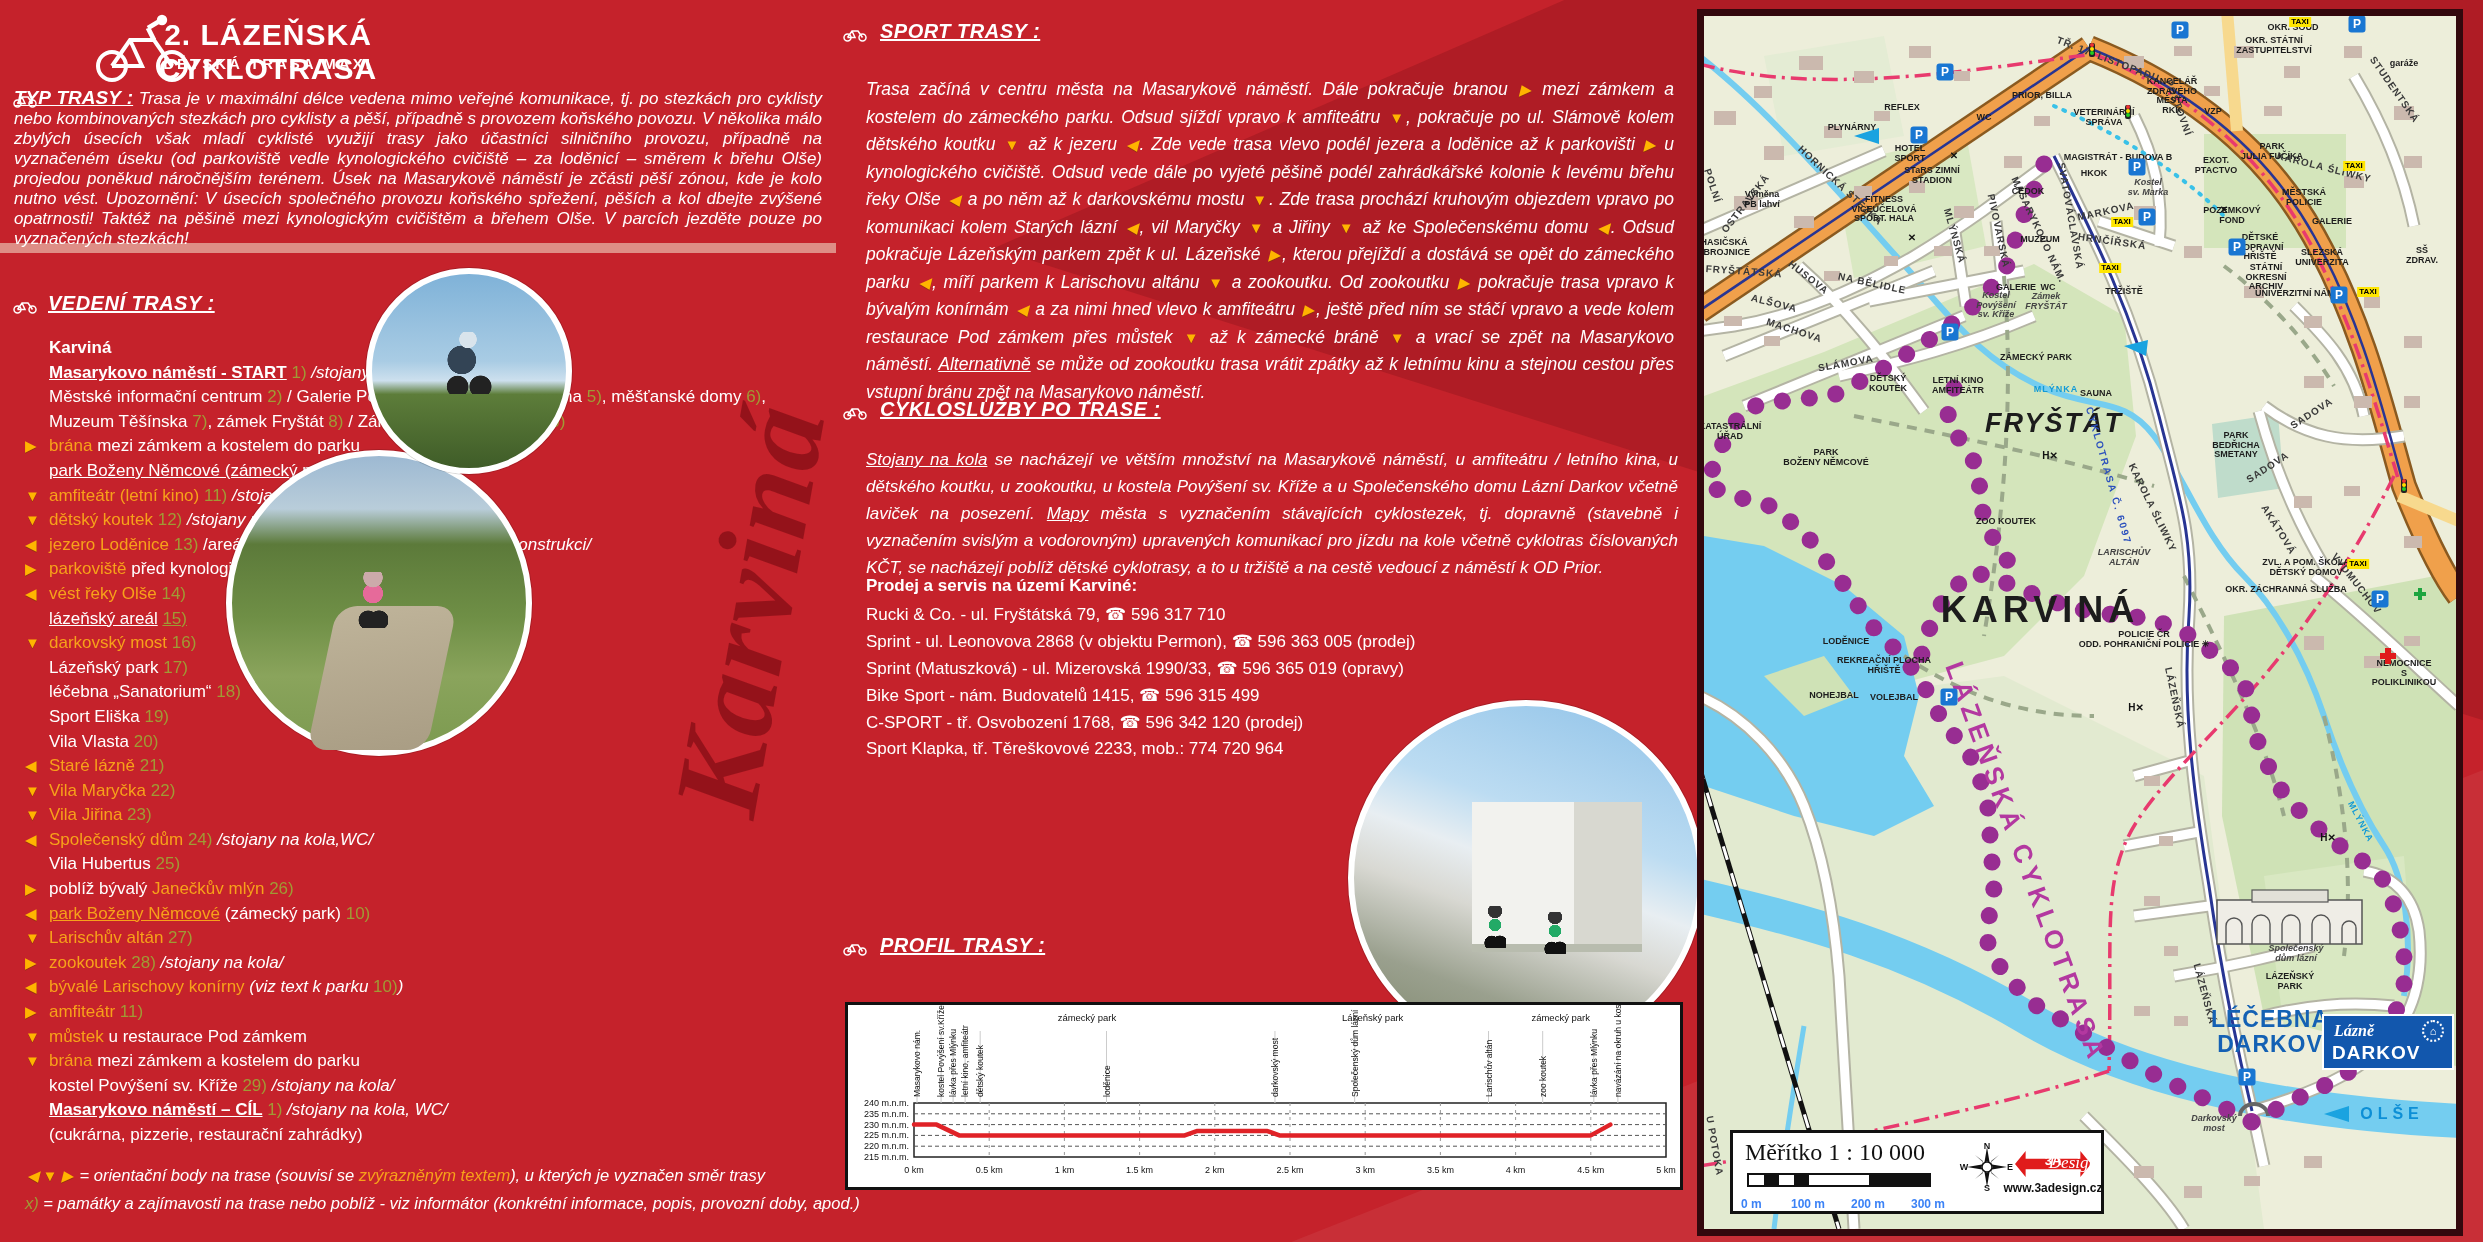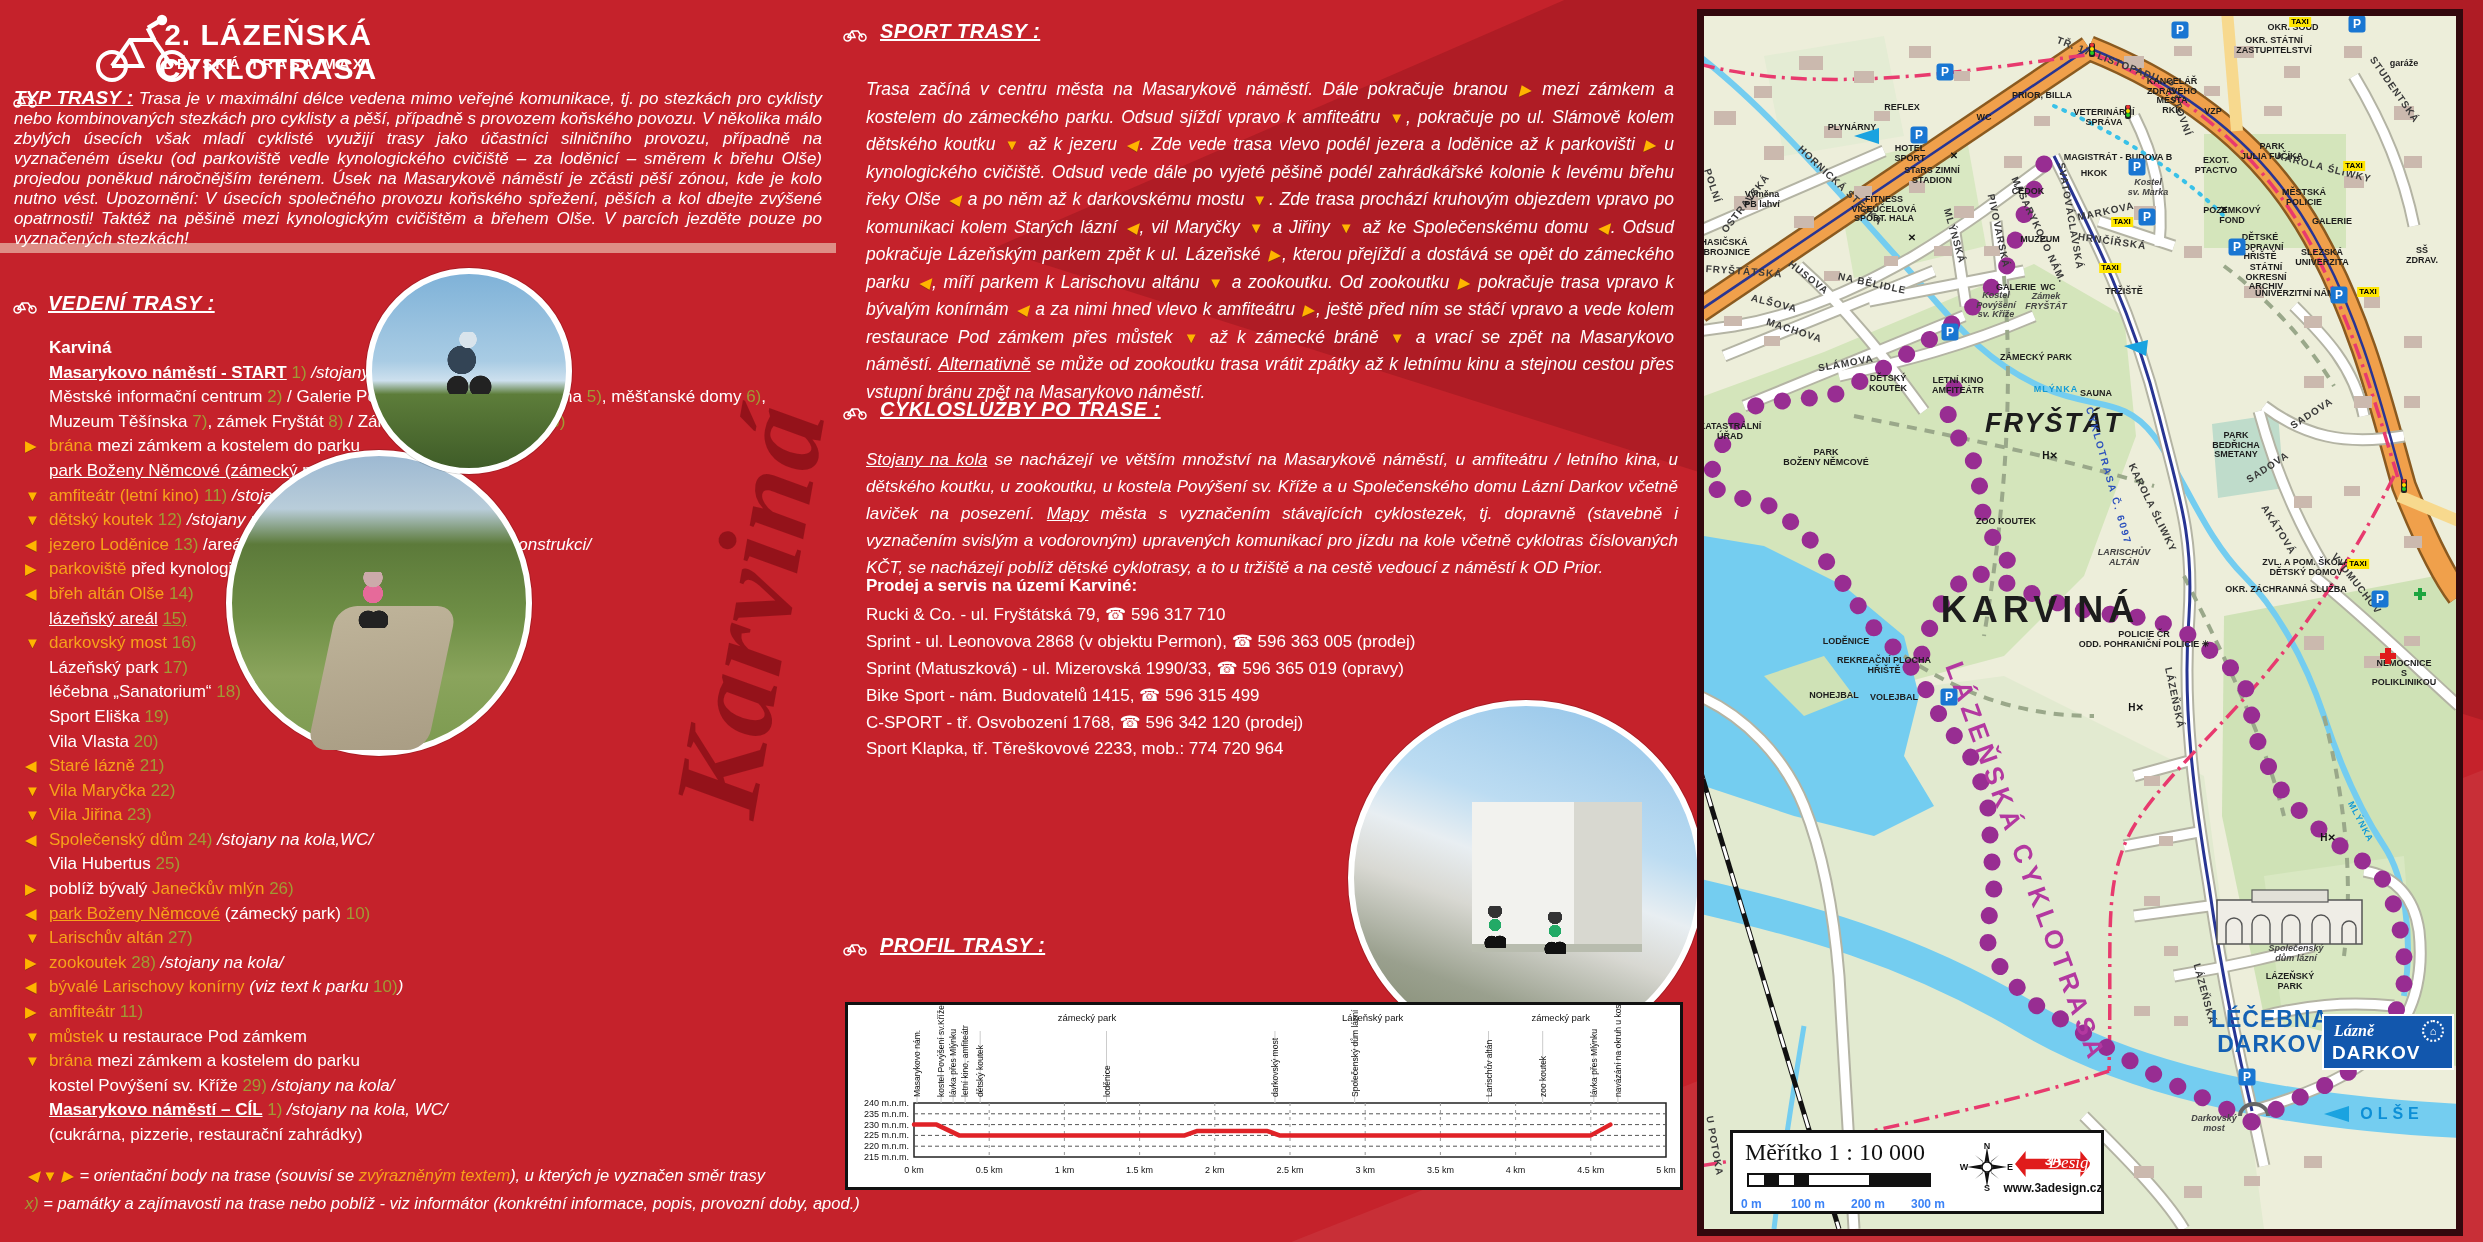--- a/index.html
+++ b/index.html
@@ -178,21 +178,21 @@
       <div class="r-item"><span class="arr"></span><span class="s-b">Karviná</span></div>
       <div class="r-item"><span class="arr"></span><span class="s-bu">Masarykovo náměstí - START</span><span class="s-n"> 1)</span><span class="s-i"> /stojany na kola, WC/</span></div>
       <div class="r-item"><span class="arr"></span><span class="s-p">Městské informační centrum </span><span class="s-n">2)</span><span class="s-p"> / Galerie Pod věží </span><span class="s-n">3)</span><span class="s-p">, radnice </span><span class="s-n">4)</span><span class="s-p">, kašna </span><span class="s-n">5)</span><span class="s-p">, měšťanské domy </span><span class="s-n">6)</span><span class="s-p">,</span></div>
       <div class="r-item"><span class="arr"></span><span class="s-p">Muzeum Těšínska </span><span class="s-n">7)</span><span class="s-p">, zámek Fryštát </span><span class="s-n">8)</span><span class="s-p"> / Zámecká galerie Chagall </span><span class="s-n">9)</span></div>
       <div class="r-item"><span class="arr">▶</span><span class="s-o">brána</span><span class="s-p"> mezi zámkem a kostelem do parku</span></div>
       <div class="r-item"><span class="arr"></span><span class="s-pu">park Boženy Němcové (zámecký park)</span><span class="s-n"> 10)</span></div>
       <div class="r-item"><span class="arr">▼</span><span class="s-o">amfiteátr (letní kino)</span><span class="s-n"> 11)</span><span class="s-i">  /stojany na kola, WC/</span></div>
       <div class="r-item"><span class="arr">▼</span><span class="s-o">dětský koutek</span><span class="s-n"> 12)</span><span class="s-i">  /stojany na kola, WC/</span></div>
       <div class="r-item"><span class="arr">◀</span><span class="s-o">jezero Loděnice</span><span class="s-n"> 13)</span><span class="s-p"> /areál Loděnice </span><span class="s-n">13)</span><span class="s-i"> /stojany,WC až po rekonstrukci/</span></div>
       <div class="r-item"><span class="arr">▶</span><span class="s-o">parkoviště</span><span class="s-p"> před kynologickým cvičištěm</span></div>
-      <div class="r-item"><span class="arr">◀</span><span class="s-o">břeh altán Olše</span><span class="s-n"> 14)</span></div>
+      <div class="r-item"><span class="arr">◀</span><span class="s-o">vést řeky Olše</span><span class="s-n"> 14)</span></div>
       <div class="r-item"><span class="arr"></span><span class="s-pu">lázeňský areál</span><span class="s-p"> </span><span class="s-nu">15)</span></div>
       <div class="r-item"><span class="arr">▼</span><span class="s-o">darkovský most</span><span class="s-n"> 16)</span></div>
       <div class="r-item"><span class="arr"></span><span class="s-p">Lázeňský park </span><span class="s-n">17)</span></div>
       <div class="r-item"><span class="arr"></span><span class="s-p">léčebna „Sanatorium“ </span><span class="s-n">18)</span></div>
       <div class="r-item"><span class="arr"></span><span class="s-p">Sport Eliška </span><span class="s-n">19)</span></div>
       <div class="r-item"><span class="arr"></span><span class="s-p">Vila Vlasta </span><span class="s-n">20)</span></div>
       <div class="r-item"><span class="arr">◀</span><span class="s-o">Staré lázně</span><span class="s-n"> 21)</span></div>
       <div class="r-item"><span class="arr">▼</span><span class="s-o">Vila Maryčka</span><span class="s-n"> 22)</span></div>
       <div class="r-item"><span class="arr">▼</span><span class="s-o">Vila Jiřina</span><span class="s-n"> 23)</span></div>
       <div class="r-item"><span class="arr">◀</span><span class="s-o">Společenský dům</span><span class="s-n"> 24)</span><span class="s-i">  /stojany na kola,WC/</span></div>

